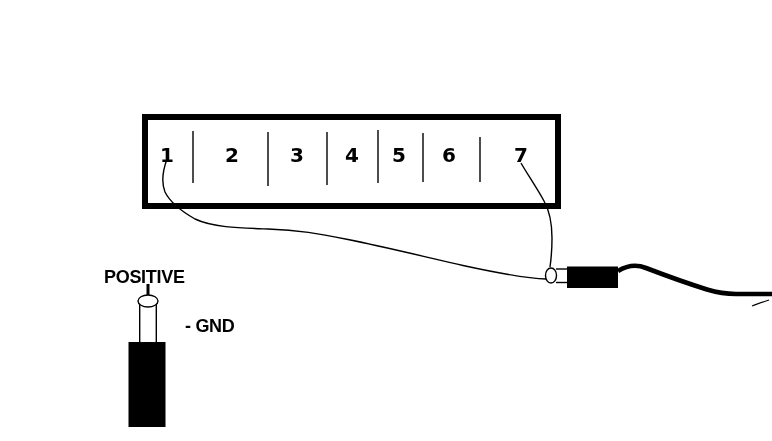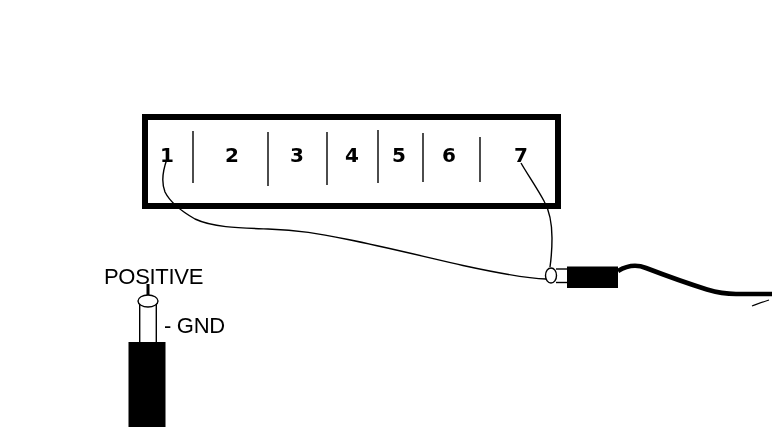--- a/index.html
+++ b/index.html
@@ -26,30 +26,30 @@
     font-family: "DejaVu Sans", sans-serif;
     font-weight: bold;
     font-size: 20px;
     line-height: 20px;
     color: #000000;
     white-space: nowrap;
   }
   .caption {
     position: absolute;
     font-family: "Liberation Sans", sans-serif;
-    font-weight: normal;
-    font-size: 22px;
+    font-weight: bold;
+    font-size: 18px;
     line-height: 18px;
     letter-spacing: -0.3px;
     color: #000000;
     white-space: nowrap;
     text-align: right;
   }
   .caption.positive { left: 104px; top: 268px; }
-  .caption.gnd      { left: 164px; top: 317px; }
+  .caption.gnd      { left: 185px; top: 317px; }
 </style>
 </head>
 <body>
 
 <div class="stage">
 
   <svg width="772" height="441" viewBox="0 0 772 441" color="#000000">
 
     <rect x="145" y="117" width="413" height="89" fill="none" stroke="currentColor" stroke-width="6"></rect>
 

